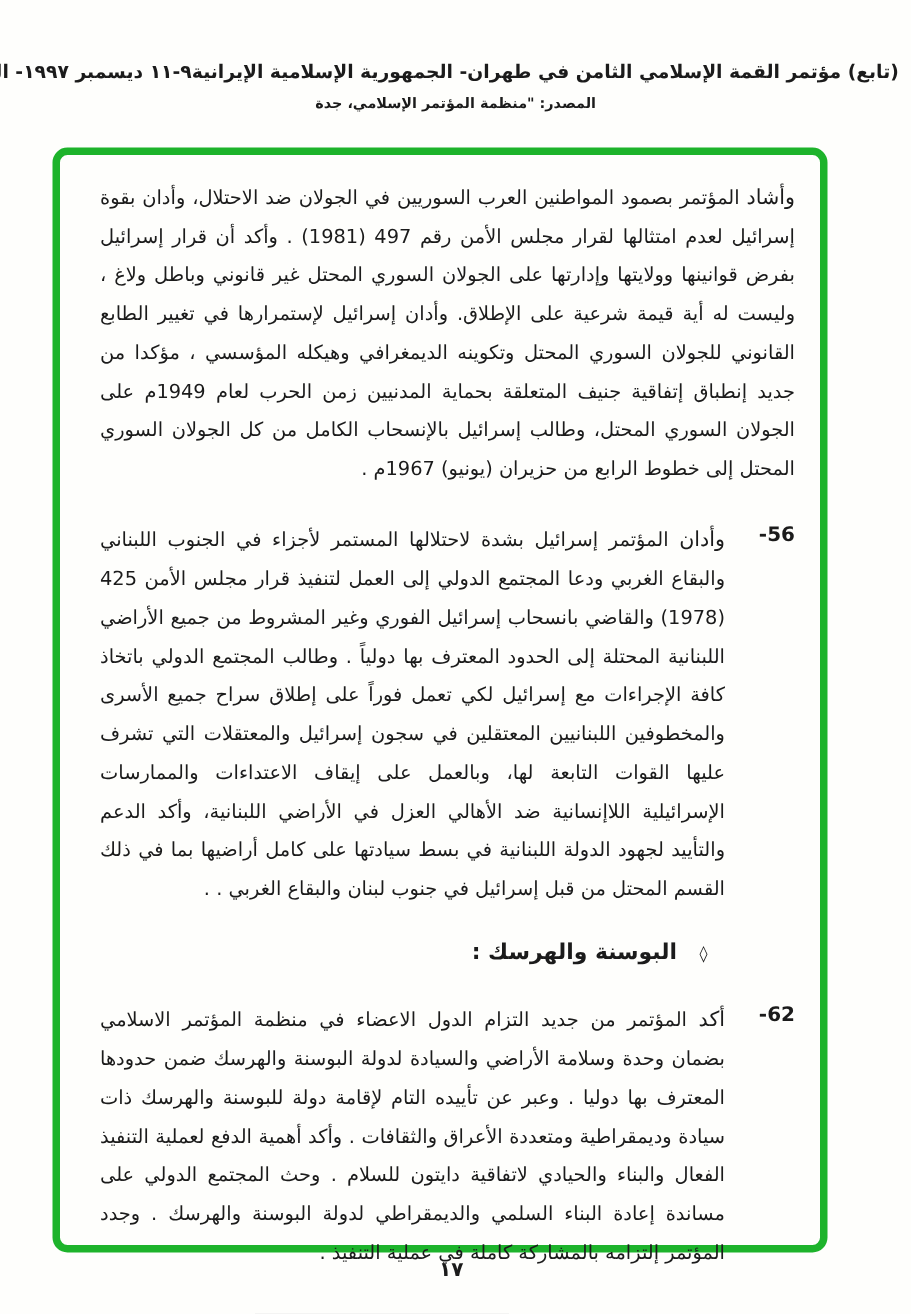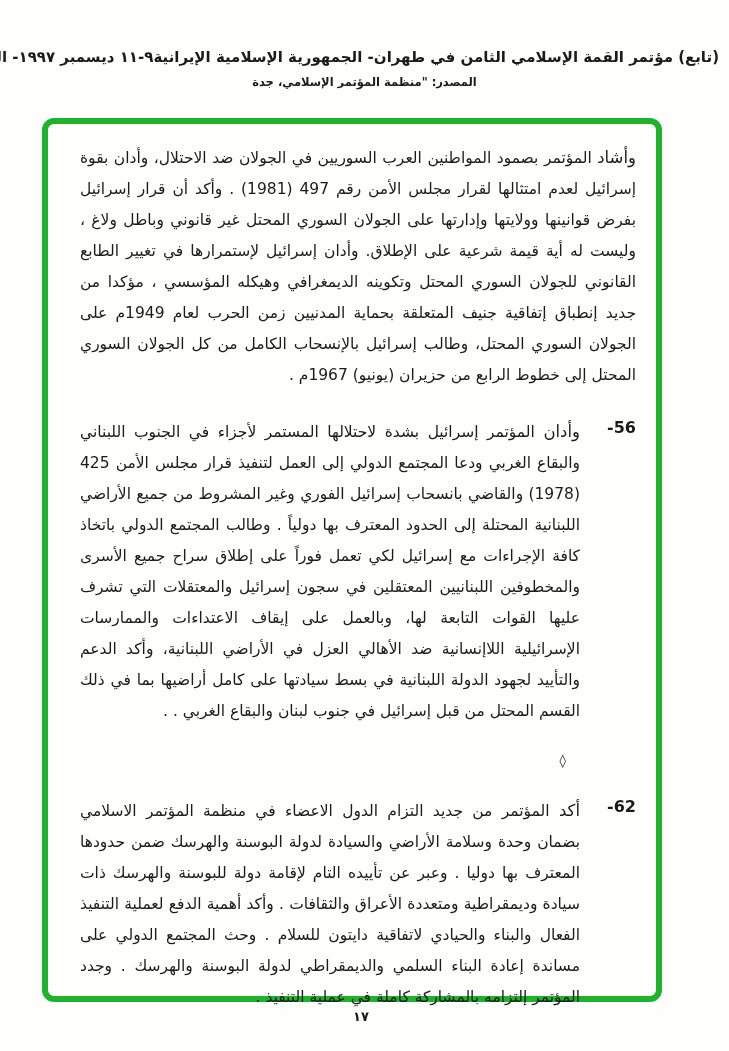--- a/index.html
+++ b/index.html
@@ -74,21 +74,21 @@
     font-weight: normal;
     transform: translateY(1px);
   }
   .page-footer {
     position: absolute;
     left: 0; right: 0; top: 1006px;
     text-align: center;
     direction: rtl;
   }
   .page-num {
-    font-size: 13px;
+    font-size: 16px;
     font-weight: bold;
     letter-spacing: 7px;
     padding-right: 7px; 
   }
 </style>
 </head>
 <body>
 
 <div class="page">
 
@@ -103,20 +103,21 @@
       <p class="clause-body"><span class="clause-lead">وأشاد</span> <span>المؤتمر بصمود المواطنين العرب السوريين في الجولان ضد الاحتلال، وأدان بقوة إسرائيل لعدم امتثالها لقرار مجلس الأمن رقم 497 (1981) . وأكد أن قرار إسرائيل بفرض قوانينها وولايتها وإدارتها على الجولان السوري المحتل غير قانوني وباطل ولاغ ، وليست له أية قيمة شرعية على الإطلاق. وأدان إسرائيل لإستمرارها في تغيير الطابع القانوني للجولان السوري المحتل وتكوينه الديمغرافي وهيكله المؤسسي ، مؤكدا من جديد إنطباق إتفاقية جنيف المتعلقة بحماية المدنيين زمن الحرب لعام 1949م على الجولان السوري المحتل، وطالب إسرائيل بالإنسحاب الكامل من كل الجولان السوري المحتل إلى خطوط الرابع من حزيران (يونيو) 1967م .</span></p>
     </div>
 
     <div class="clause">
       <span class="clause-num">56-</span>
       <p class="clause-body"><span class="clause-lead">وأدان</span> <span>المؤتمر إسرائيل بشدة لاحتلالها المستمر لأجزاء في الجنوب اللبناني والبقاع الغربي ودعا المجتمع الدولي إلى العمل لتنفيذ قرار مجلس الأمن 425 (1978) والقاضي بانسحاب إسرائيل الفوري وغير المشروط من جميع الأراضي اللبنانية المحتلة إلى الحدود المعترف بها دولياً . وطالب المجتمع الدولي باتخاذ كافة الإجراءات مع إسرائيل لكي تعمل فوراً على إطلاق سراح جميع الأسرى والمخطوفين اللبنانيين المعتقلين في سجون إسرائيل والمعتقلات التي تشرف عليها القوات التابعة لها، وبالعمل على إيقاف الاعتداءات والممارسات الإسرائيلية اللاإنسانية ضد الأهالي العزل في الأراضي اللبنانية، وأكد الدعم والتأييد لجهود الدولة اللبنانية في بسط سيادتها على كامل أراضيها بما في ذلك القسم المحتل من قبل إسرائيل في جنوب لبنان والبقاع الغربي . .</span></p>
     </div>
 
     <div class="section-head">
       <span class="section-bullet">◊</span>
+      <span>البوسنة والهرسك :</span>
     </div>
 
     <div class="clause">
       <span class="clause-num">62-</span>
       <p class="clause-body"><span class="clause-lead">أكد</span> <span>المؤتمر من جديد التزام الدول الاعضاء في منظمة المؤتمر الاسلامي بضمان وحدة وسلامة الأراضي والسيادة لدولة البوسنة والهرسك ضمن حدودها المعترف بها دوليا . وعبر عن تأييده التام لإقامة دولة للبوسنة والهرسك ذات سيادة وديمقراطية ومتعددة الأعراق والثقافات . وأكد أهمية الدفع لعملية التنفيذ الفعال والبناء والحيادي لاتفاقية دايتون للسلام . وحث المجتمع الدولي على مساندة إعادة البناء السلمي والديمقراطي لدولة البوسنة والهرسك . وجدد المؤتمر إلتزامه بالمشاركة كاملة في عملية التنفيذ .</span></p>
     </div>
 
   </div>
 
   <footer class="page-footer">

